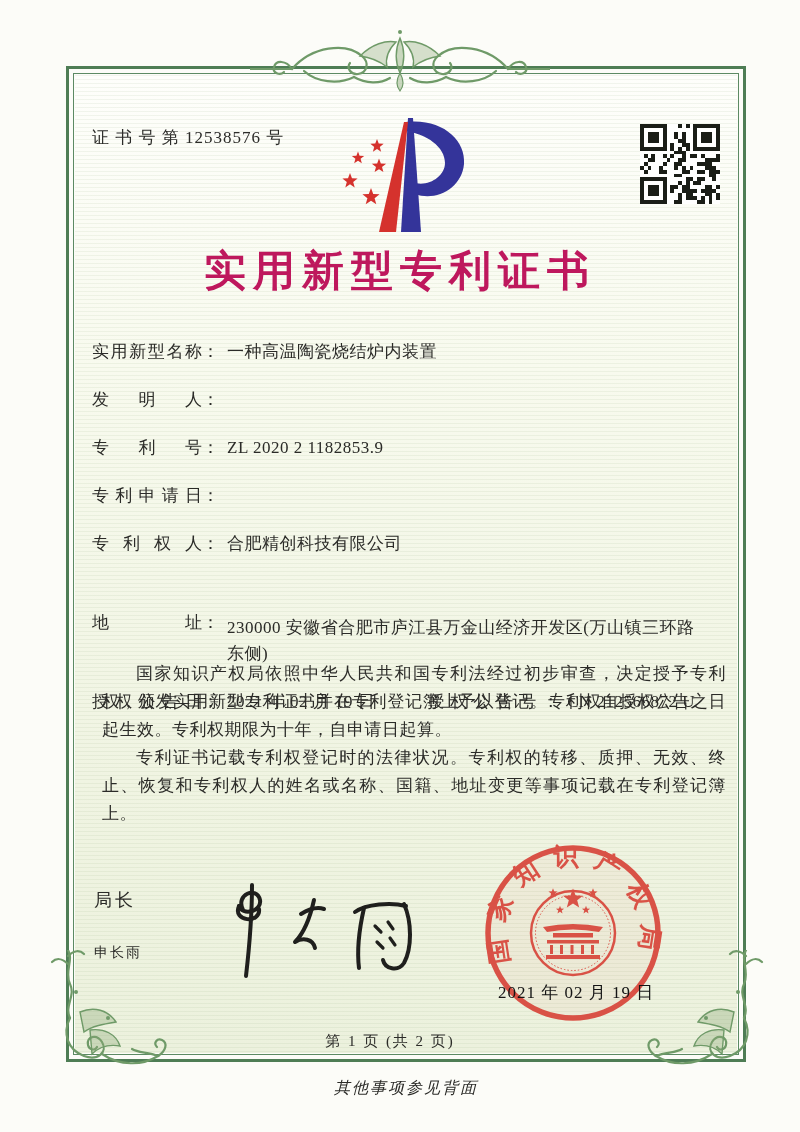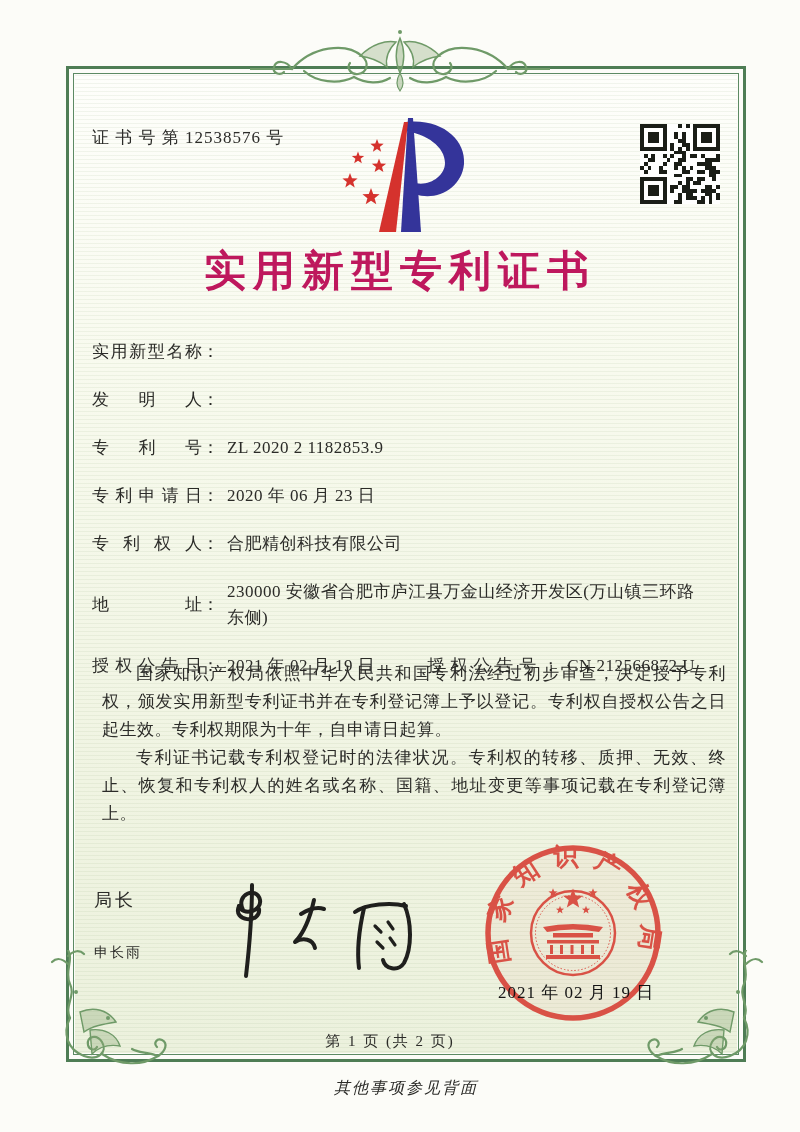--- a/index.html
+++ b/index.html
@@ -248,44 +248,44 @@
         <rect x="18" y="20" width="1" height="1" fill="#1a1d17"></rect>
       </g>
   </svg>
 
   <div id="page-title" class="abs">实用新型专利证书</div>
 
   <div id="fields" class="abs">
     <div class="field-row">
       <span class="f-label">实用新型名称</span>
         <span class="f-colon">：</span>
+      <span class="f-value">一种高温陶瓷烧结炉内装置</span>
     </div>
     <div class="field-row">
       <span class="f-label">发明人</span>
         <span class="f-colon">：</span>
     </div>
     <div class="field-row">
       <span class="f-label">专利号</span>
         <span class="f-colon">：</span>
       <span class="f-value">ZL 2020 2 1182853.9</span>
     </div>
     <div class="field-row">
       <span class="f-label">专利申请日</span>
         <span class="f-colon">：</span>
-      <span class="f-value">2020 年 06 月 23 日</span>
     </div>
     <div class="field-row">
       <span class="f-label">专利权人</span>
         <span class="f-colon">：</span>
       <span class="f-value">合肥精创科技有限公司</span>
     </div>
     <div class="field-row">
       <span class="f-label">地址</span>
         <span class="f-colon">：</span>
-      <span class="f-value" style="max-width:505px;">230000 安徽省合肥市庐江县万金山经济开发区(万山镇三环路东侧)</span>
+      <span class="f-value" style="max-width:505px;margin-top:36px;">230000 安徽省合肥市庐江县万金山经济开发区(万山镇三环路东侧)</span>
     </div>
     <div class="field-row">
       <span class="f-label">授权公告日</span>
         <span class="f-colon">：</span>
       <span class="f-value" style="flex:none;">2021 年 02 月 19 日</span>
       <span class="grant-second">
         <span style="letter-spacing:6px;">授权公告号</span>
           <span>：</span>
         <span class="f-value" style="flex:none;">CN 212566872 U</span>
       </span>

